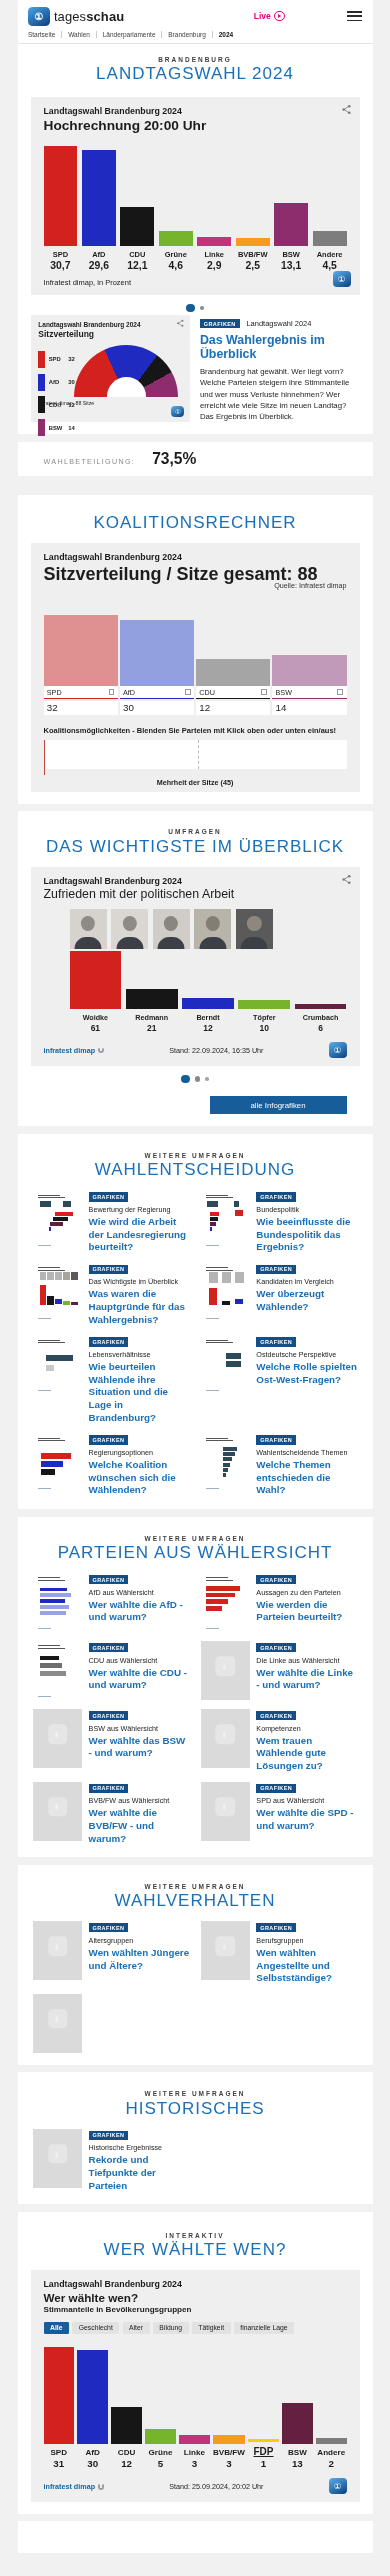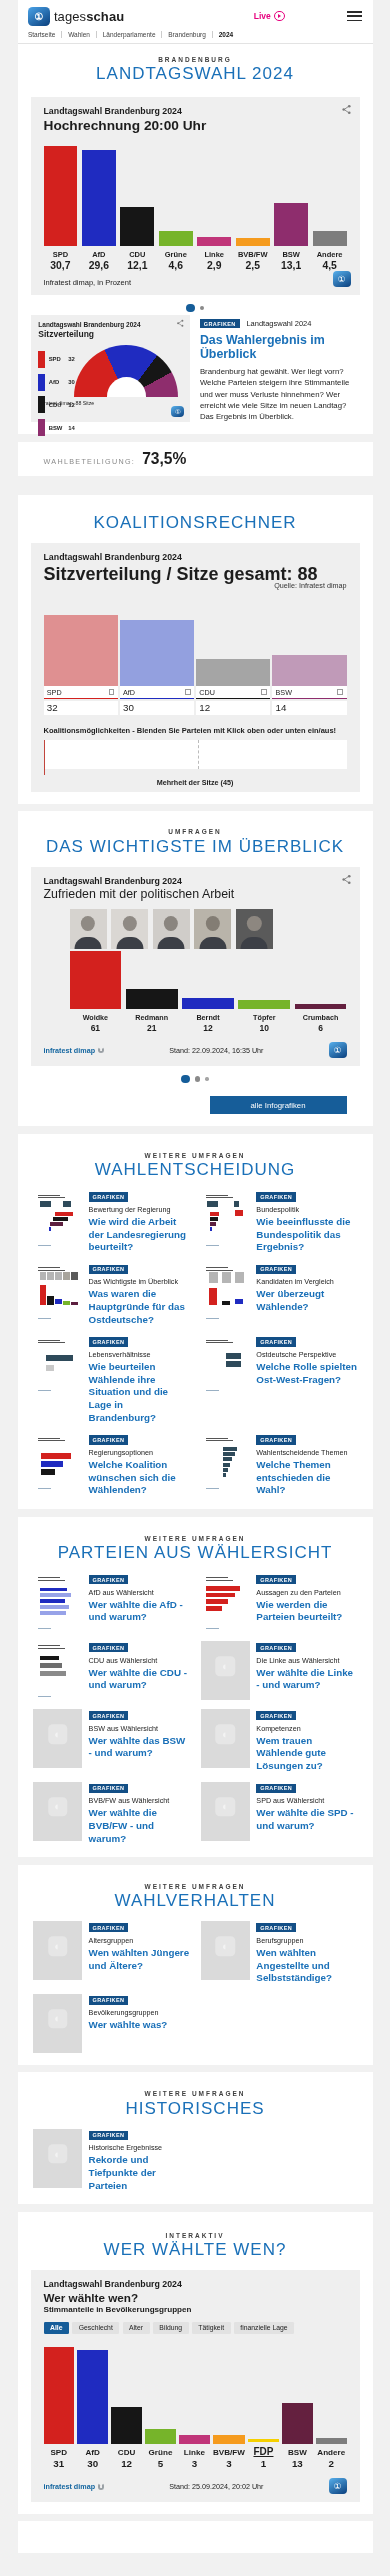--- a/index.html
+++ b/index.html
@@ -79,21 +79,21 @@
           background:#fff; border-radius:39px 39px 0 0; }
   .msource { font-size:5.2px; margin-top:2.6px; }
   .tsr { flex:1; padding-top:2.6px; }
   .badge { display:inline-block; background:#134f86; color:#fff; font-size:5.5px; font-weight:bold;
            letter-spacing:0.4px; padding:1.6px 3.9px; vertical-align:0.7px; }
   .tsr .k { display:inline; font-size:7.5px; margin-left:3.9px; }
   .tsr h3 { color:#1a70b8; font-size:12.4px; font-weight:600; margin:4.6px 0 5.2px; }
   .tsr p { font-size:7.8px; line-height:1.45; color:#1d1d1d; }
 
   .turnout { background:#fff; margin-bottom:19px; padding:7.8px 0 7.8px 26px;
-             display:flex; align-items:baseline; gap:7px; }
+             display:flex; align-items:baseline; gap:17px; }
   .tlabel { font-size:7.2px; letter-spacing:1.3px; color:#8a8a8a; }
   .tval { font-size:15.6px; font-weight:bold; }
 
   
   .quelle { position:absolute; right:13px; top:38px; font-size:7.2px; color:#333; }
   .kbars { display:flex; gap:2px; margin-top:30px; }
   .kcol { flex:1; display:flex; flex-direction:column; justify-content:flex-end; }
   .kbar { width:100%; }
   .klabel { background:#fff; display:flex; justify-content:space-between; align-items:center;
             font-size:7.2px; padding:2px 3.3px 1.3px; }
@@ -485,21 +485,21 @@
               <div style="position: absolute; left: 22px; top: 9px; width: 6.5px; height: 7.8px; background: rgb(181, 181, 181);"></div>
               <div style="position: absolute; left: 30px; top: 9px; width: 6.5px; height: 7.8px; background: rgb(168, 164, 156);"></div>
               <div style="position: absolute; left: 38px; top: 9px; width: 6.5px; height: 7.8px; background: rgb(90, 90, 90);"></div>
               <div style="position: absolute; left: 6.5px; top: 22px; width: 6.5px; height: 19.5px; background: rgb(211, 33, 30);"></div>
               <div style="position: absolute; left: 14.3px; top: 33px; width: 6.5px; height: 9px; background: rgb(22, 22, 22);"></div>
               <div style="position: absolute; left: 22px; top: 36px; width: 6.5px; height: 5.2px; background: rgb(31, 43, 192);"></div>
               <div style="position: absolute; left: 30px; top: 38px; width: 6.5px; height: 3.9px; background: rgb(118, 180, 42);"></div>
               <div style="position: absolute; left: 38px; top: 39px; width: 6.5px; height: 2.6px; background: rgb(92, 31, 63);"></div>
               <div style="position: absolute; left: 5.2px; bottom: 3.3px; width: 13px; height: 1.3px; background: rgb(154, 176, 196);"></div>
             </div>
-            <div class="tmeta"><span class="badge">GRAFIKEN</span><div class="k">Das Wichtigste im Überblick</div><h4>Was waren die Hauptgründe für das Ostdeutsche?</h4></div>
+            <div class="tmeta"><span class="badge">GRAFIKEN</span><div class="k">Das Wichtigste im Überblick</div><h4>Was waren die Hauptgründe für das Wahlergebnis?</h4></div>
           </div>
           <div class="teaser">
             <div class="thumb">
               <div class="tl" style="left: 5.2px; top: 3.9px; width: 22px;"></div>
               <div class="tl" style="left: 5.2px; top: 6.5px; width: 27px;"></div>
               <div style="position: absolute; left: 7.8px; top: 9px; width: 9px; height: 10.4px; background: rgb(181, 181, 181);"></div>
               <div style="position: absolute; left: 21px; top: 9px; width: 9px; height: 10.4px; background: rgb(181, 181, 181);"></div>
               <div style="position: absolute; left: 34px; top: 9px; width: 9px; height: 10.4px; background: rgb(181, 181, 181);"></div>
               <div style="position: absolute; left: 7.8px; top: 25px; width: 8.5px; height: 17px; background: rgb(211, 33, 30);"></div>
               <div style="position: absolute; left: 21px; top: 38px; width: 8.5px; height: 3.9px; background: rgb(22, 22, 22);"></div>
@@ -640,21 +640,20 @@
           <div class="teaser">
             <div class="thumb ph">
               <div class="glyph">◐</div>
             </div>
             <div class="tmeta"><span class="badge">GRAFIKEN</span><div class="k">Berufsgruppen</div><h4>Wen wählten Angestellte und Selbstständige?</h4></div>
           </div>
           <div class="teaser">
             <div class="thumb ph">
               <div class="glyph">◐</div>
             </div>
-            <div class="tmeta"><span class="badge">GRAFIKEN</span><div class="k">Bevölkerungsgruppen</div><h4>Wer wählte was?</h4></div>
           </div>
         </div>
       </div>
       <div class="block" style="padding-top: 18px;">
         <div class="kicker">WEITERE UMFRAGEN</div>
         <div class="stitle">HISTORISCHES</div>
         <div class="tgrid">
           <div class="teaser">
             <div class="thumb ph">
               <div class="glyph">◐</div>

